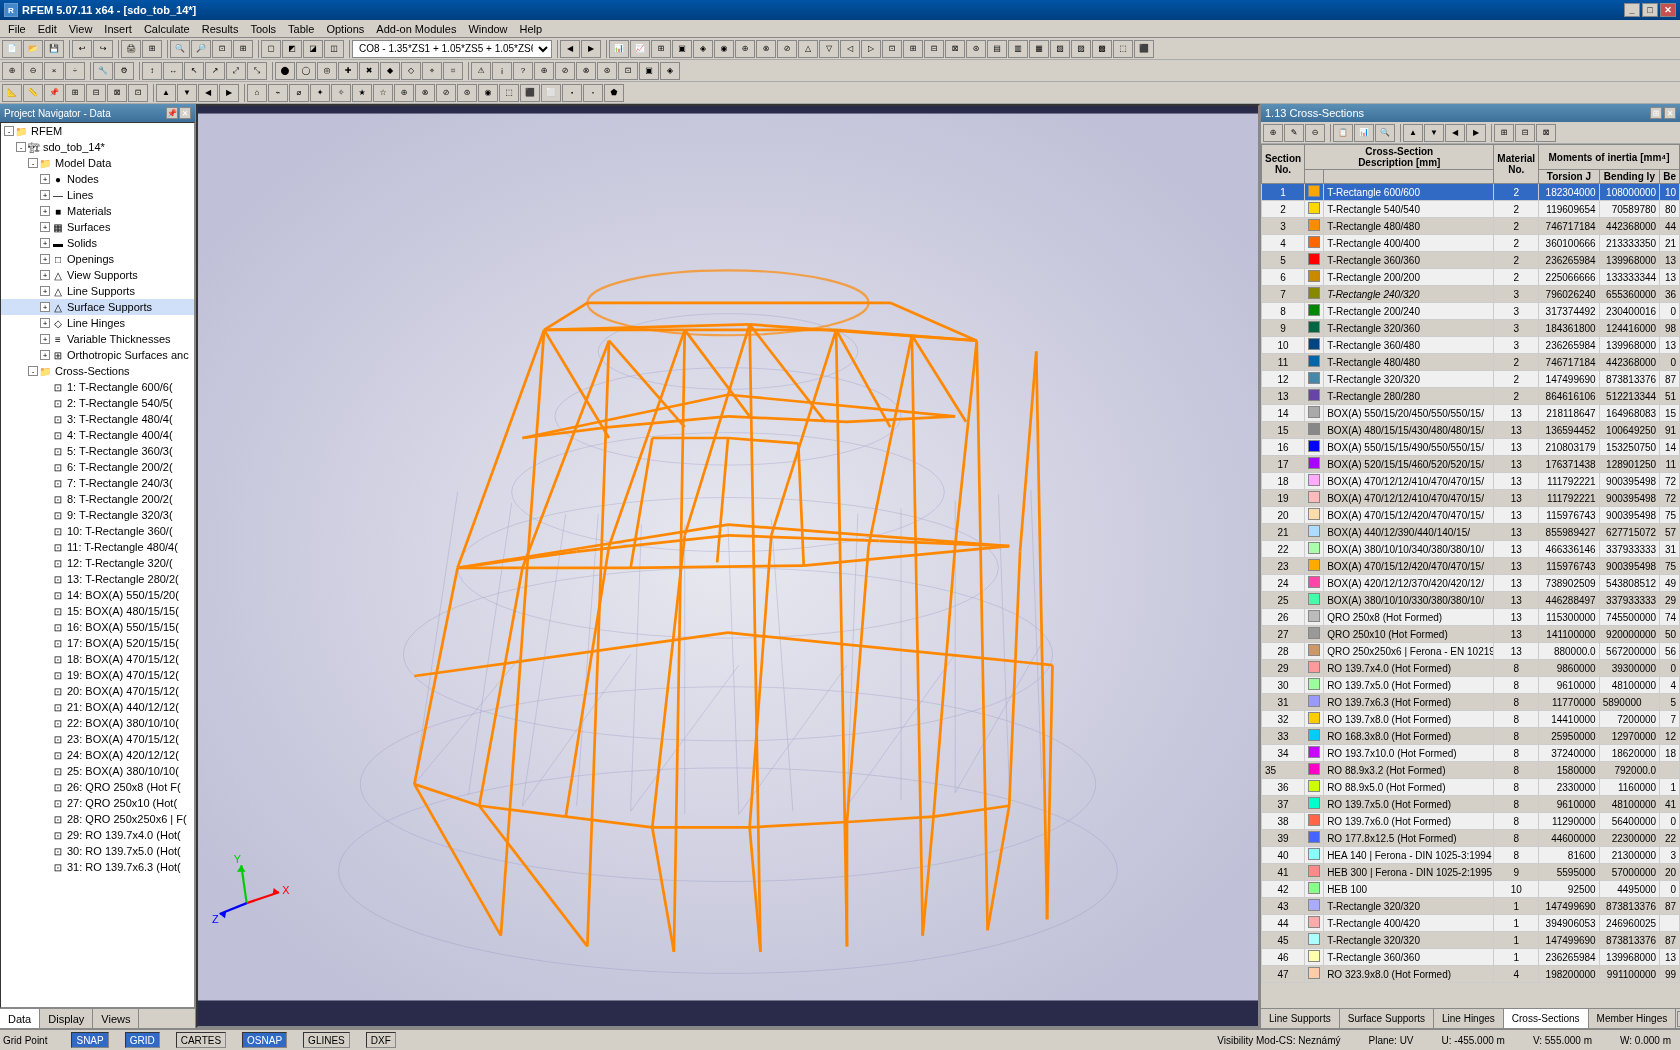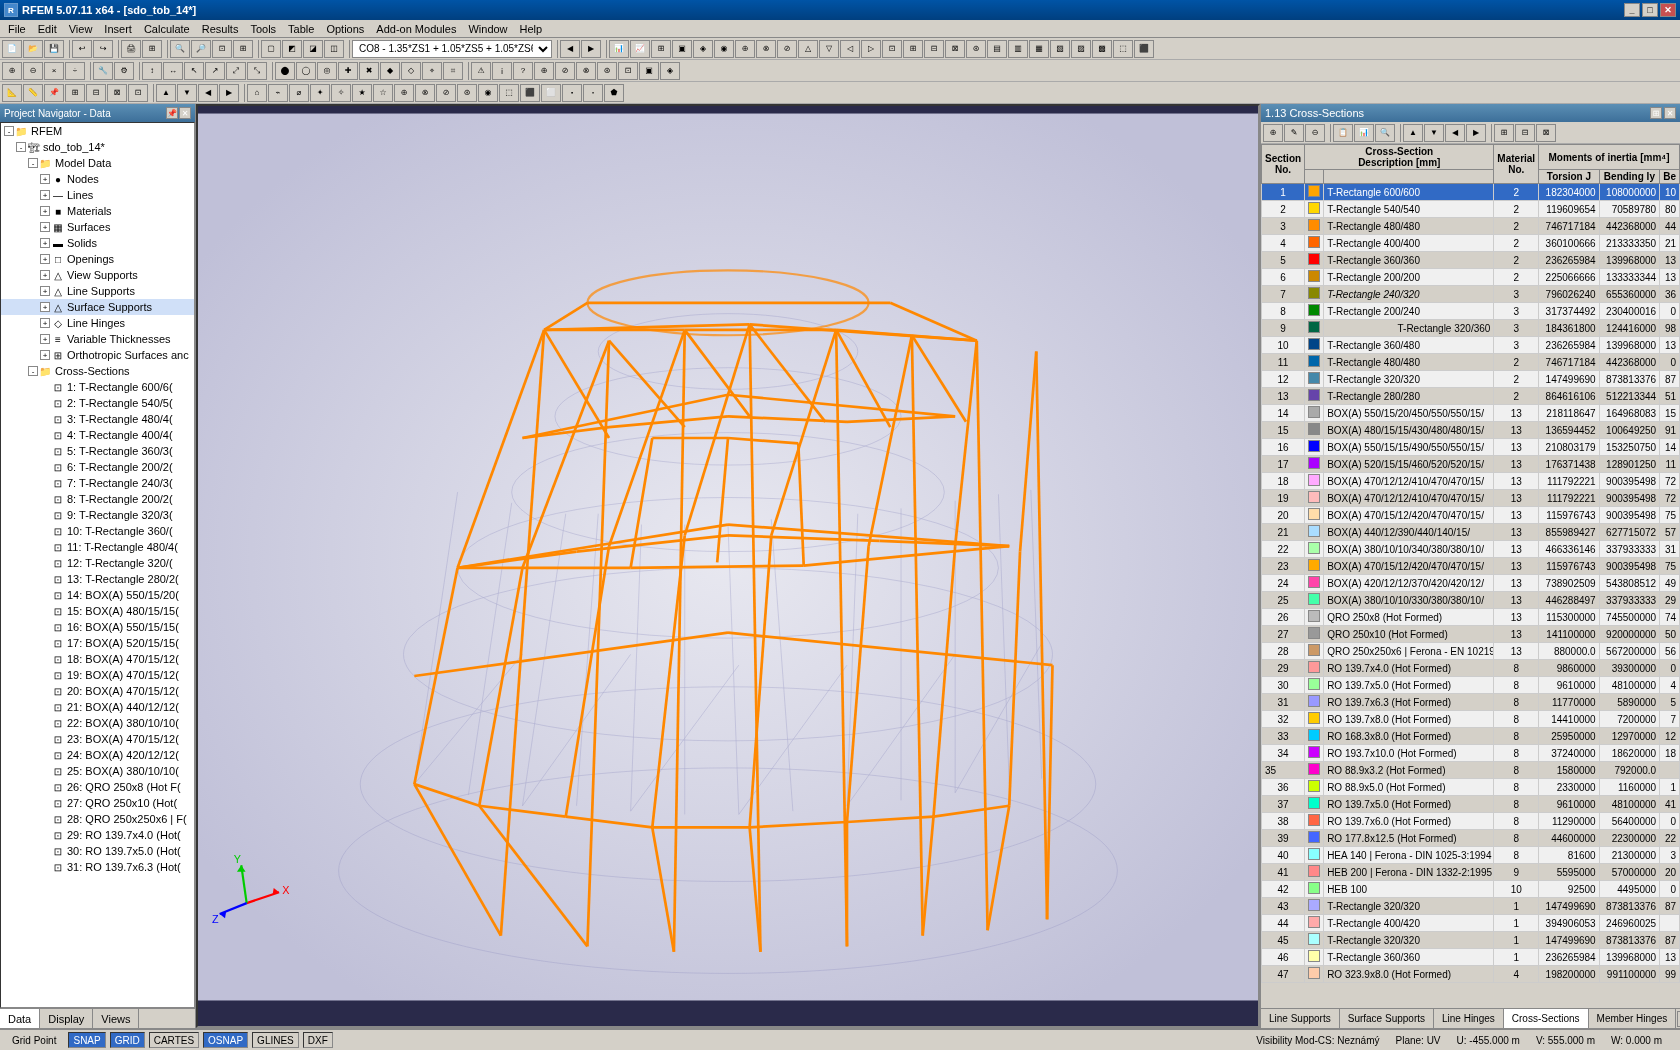--- a/index.html
+++ b/index.html
@@ -53,21 +53,21 @@
     .cs-table th { background: #d4d0c8; border: 1px solid #888; padding: 1px 3px; text-align: center; font-weight: bold; font-size: 10px; position: sticky; top: 0; z-index: 1; }
     .cs-table td { border: 1px solid #ccc; padding: 1px 3px; white-space: nowrap; overflow: hidden; }
     .cs-table tr:nth-child(even) { background: #f0f0f0; }
     .cs-table tr.selected { background: #316ac5; color: #fff; }
     .cs-swatch { width: 12px; height: 12px; display: inline-block; border: 1px solid #888; flex-shrink: 0; }
     #right-panel-footer { height: 20px; background: #d4d0c8; display: flex; border-top: 1px solid #888; overflow-x: auto; }
     .rp-tab { padding: 2px 8px; font-size: 10px; cursor: pointer; border-right: 1px solid #888; display: flex; align-items: center; white-space: nowrap; }
     .rp-tab.active { background: #fff; }
 
     
-    #status-bar { height: 22px; background: #d4d0c8; border-top: 2px solid #888; display: flex; align-items: center; padding: 0 12px; font-size: 10px; gap: 4px; }
+    #status-bar { height: 22px; background: #d4d0c8; border-top: 2px solid #888; display: flex; align-items: center; padding: 0 3px; font-size: 10px; gap: 16px; }
     .status-item { padding: 1px 4px; border: 1px inset #888; height: 16px; display: flex; align-items: center; background: #d4d0c8; }
     .status-item.active { background: #316ac5; color: #fff; }
     .status-coord { padding: 1px 6px; font-size: 10px; }
 
     
     #structure-svg { position: absolute; top: 0; left: 0; width: 100%; height: 100%; }
 
     
     #rp-scroll-arrows { display: flex; gap: 2px; padding: 1px; }
     .scroll-arr { width: 16px; height: 16px; background: #d4d0c8; border: 1px solid #888; display: flex; align-items: center; justify-content: center; cursor: pointer; font-size: 8px; }
@@ -749,21 +749,21 @@
               <td style="width: 18px;"><span class="cs-swatch" style="background-color: rgb(0, 136, 0);"></span></td>
               <td style="max-width: 170px; overflow: hidden;">T-Rectangle 200/240</td>
               <td style="text-align: center;">3</td>
               <td style="text-align: right;">317374492</td>
               <td style="text-align: right;">230400016</td>
               <td style="text-align: right;">0</td>
             </tr>
             <tr>
               <td style="text-align: center;">9</td>
               <td style="width: 18px;"><span class="cs-swatch" style="background-color: rgb(0, 102, 68);"></span></td>
-              <td style="max-width: 170px; overflow: hidden; text-align: right;">T-Rectangle 320/360</td>
+              <td style="max-width: 170px; overflow: hidden;">T-Rectangle 320/360</td>
               <td style="text-align: center;">3</td>
               <td style="text-align: right;">184361800</td>
               <td style="text-align: right;">124416000</td>
               <td style="text-align: right;">98</td>
             </tr>
             <tr>
               <td style="text-align: center;">10</td>
               <td style="width: 18px;"><span class="cs-swatch" style="background-color: rgb(0, 68, 136);"></span></td>
               <td style="max-width: 170px; overflow: hidden;">T-Rectangle 360/480</td>
               <td style="text-align: center;">3</td>
@@ -950,21 +950,21 @@
               <td style="text-align: right;">9610000</td>
               <td style="text-align: right;">48100000</td>
               <td style="text-align: right;">4</td>
             </tr>
             <tr>
               <td style="text-align: center;">31</td>
               <td style="width: 18px;"><span class="cs-swatch" style="background-color: rgb(153, 153, 255);"></span></td>
               <td style="max-width: 170px; overflow: hidden;">RO 139.7x6.3 (Hot Formed)</td>
               <td style="text-align: center;">8</td>
               <td style="text-align: right;">11770000</td>
-              <td style="text-align: right;">5890000</td>
+              <td style="text-align: left;">5890000</td>
               <td style="text-align: right;">5</td>
             </tr>
             <tr>
               <td style="text-align: center;">32</td>
               <td style="width: 18px;"><span class="cs-swatch" style="background-color: rgb(255, 204, 0);"></span></td>
               <td style="max-width: 170px; overflow: hidden;">RO 139.7x8.0 (Hot Formed)</td>
               <td style="text-align: center;">8</td>
               <td style="text-align: right;">14410000</td>
               <td style="text-align: right;">7200000</td>
               <td style="text-align: right;">7</td>
@@ -1037,21 +1037,21 @@
               <td style="width: 18px;"><span class="cs-swatch" style="background-color: rgb(136, 255, 255);"></span></td>
               <td style="max-width: 170px; overflow: hidden;">HEA 140 | Ferona - DIN 1025-3:1994</td>
               <td style="text-align: center;">8</td>
               <td style="text-align: right;">81600</td>
               <td style="text-align: right;">21300000</td>
               <td style="text-align: right;">3</td>
             </tr>
             <tr>
               <td style="text-align: center;">41</td>
               <td style="width: 18px;"><span class="cs-swatch" style="background-color: rgb(255, 136, 136);"></span></td>
-              <td style="max-width: 170px; overflow: hidden;">HEB 200 | Ferona - DIN 1332-2:1995</td>
+              <td style="max-width: 170px; overflow: hidden;">HEB 300 | Ferona - DIN 1025-2:1995</td>
               <td style="text-align: center;">9</td>
               <td style="text-align: right;">5595000</td>
               <td style="text-align: right;">57000000</td>
               <td style="text-align: right;">20</td>
             </tr>
             <tr>
               <td style="text-align: center;">42</td>
               <td style="width: 18px;"><span class="cs-swatch" style="background-color: rgb(136, 255, 136);"></span></td>
               <td style="max-width: 170px; overflow: hidden;">HEB 100</td>
               <td style="text-align: center;">10</td>

